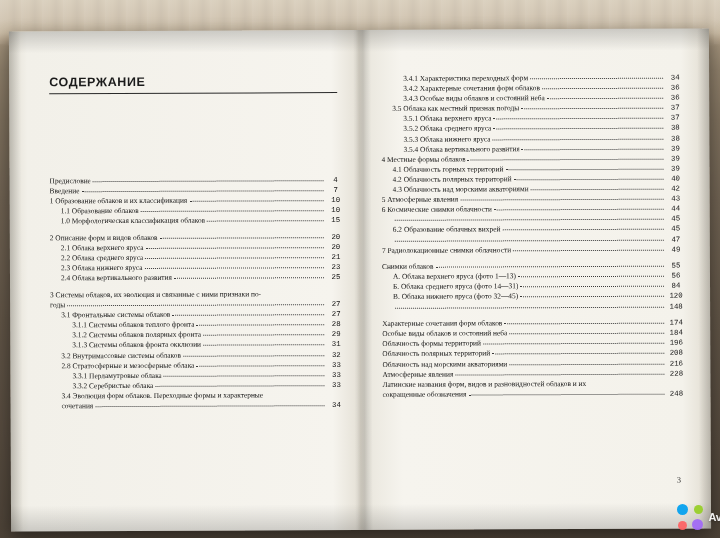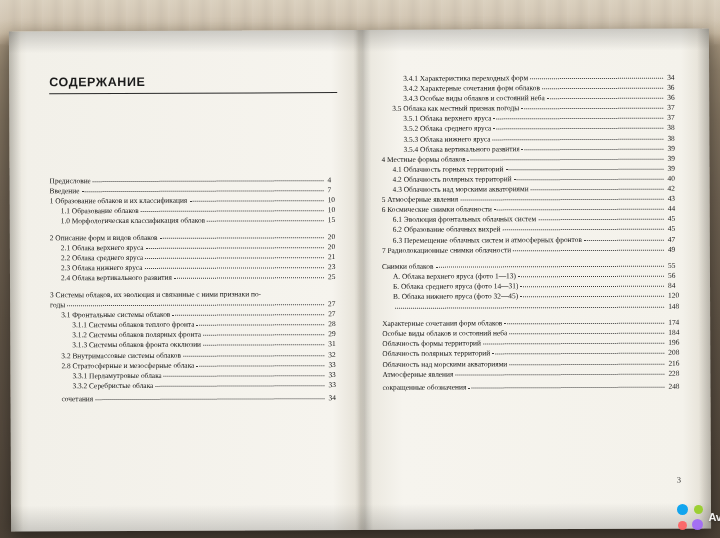--- a/index.html
+++ b/index.html
@@ -142,23 +142,24 @@
   .row .leader {
     flex: 1 1 auto;
     border-bottom: 1px dotted #3a3a3a;
     margin: 0 2px 2px 2px;
     min-width: 6px;
     height: 1px;
     transform: translateY(-1px);
   }
   .row .pg {
     flex: 0 0 auto;
-    text-align: left;
+    text-align: center;
     min-width: 16px;
     padding-left: 2px;
+    font-family: Liberation Mono, monospace;
   }
   .row.noleader .leader { border-bottom: none; }
   .lvl0 { padding-left: 0px; }
   .lvl1 { padding-left: 11px; }
   .lvl2 { padding-left: 22px; }
   .gap-top { margin-top: 6.5px; }
   .page-number {
     position: absolute;
     right: 30px;
     bottom: 44px;
@@ -320,20 +321,21 @@
             <span class="txt">3.3.1 Перламутровые облака</span>
             <span class="leader"></span>
             <span class="pg">33</span>
           </li>
           <li class="row lvl2">
             <span class="txt">3.3.2 Серебристые облака</span>
             <span class="leader"></span>
             <span class="pg">33</span>
           </li>
           <li class="row lvl1 noleader">
+            <span class="txt">3.4 Эволюция форм облаков. Переходные формы и характерные</span>
             <span class="leader"></span>
             <span class="pg"></span>
           </li>
           <li class="row lvl1">
             <span class="txt">сочетания</span>
             <span class="leader"></span>
             <span class="pg">34</span>
           </li>
         </ul>
     </div>
@@ -406,31 +408,29 @@
             <span class="txt">5  Атмосферные явления</span>
             <span class="leader"></span>
             <span class="pg">43</span>
           </li>
           <li class="row lvl0">
             <span class="txt">6  Космические снимки облачности</span>
             <span class="leader"></span>
             <span class="pg">44</span>
           </li>
           <li class="row lvl1">
-            <span class="txt">6.1 Эволюция фронтальных облачных систем</span>
             <span class="leader"></span>
             <span class="pg">45</span>
           </li>
           <li class="row lvl1">
             <span class="txt">6.2 Образование облачных вихрей</span>
             <span class="leader"></span>
             <span class="pg">45</span>
           </li>
           <li class="row lvl1">
-            <span class="txt">6.3 Перемещение облачных систем и атмосферных фронтов</span>
             <span class="leader"></span>
             <span class="pg">47</span>
           </li>
           <li class="row lvl0">
             <span class="txt">7  Радиолокационные снимки облачности</span>
             <span class="leader"></span>
             <span class="pg">49</span>
           </li>
           <li class="row lvl0 gap-top">
             <span class="txt">Снимки  облаков</span>
@@ -480,20 +480,21 @@
             <span class="txt">Облачность над морскими акваториями</span>
             <span class="leader"></span>
             <span class="pg">216</span>
           </li>
           <li class="row lvl0">
             <span class="txt">Атмосферные  явления</span>
             <span class="leader"></span>
             <span class="pg">228</span>
           </li>
           <li class="row lvl0 noleader">
+            <span class="txt">Латинские названия форм, видов и разновидностей облаков и их</span>
             <span class="leader"></span>
             <span class="pg"></span>
           </li>
           <li class="row lvl0">
             <span class="txt">сокращенные обозначения</span>
             <span class="leader"></span>
             <span class="pg">248</span>
           </li>
         </ul>
       <div class="page-number">3</div>

